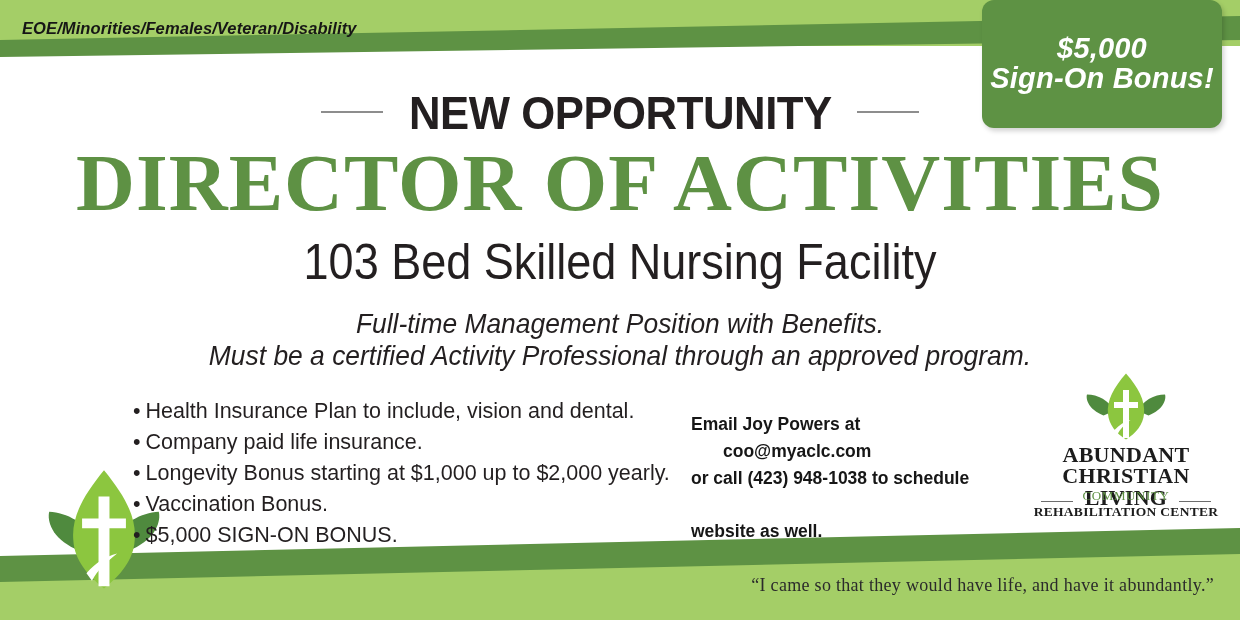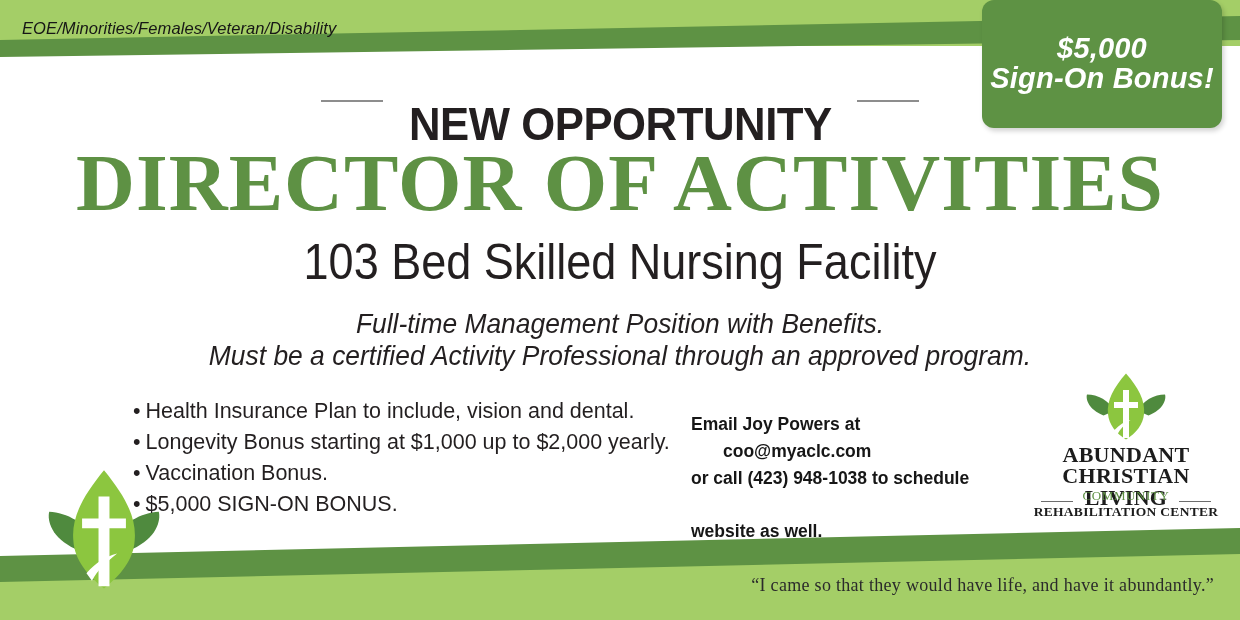--- a/index.html
+++ b/index.html
@@ -20,21 +20,21 @@
   .top-band{
     position:absolute;left:0;top:0;width:1240px;height:46px;
     background:#a4ce67;
   }
   .top-wave{
     position:absolute;left:0;top:0;width:1240px;height:70px;
     overflow:hidden;
   }
   .eoe{
     position:absolute;left:22px;top:19px;
-    font-size:16.5px;font-style:italic;font-weight:400;
+    font-size:16.5px;font-style:italic;font-weight:700;
     color:#161616;letter-spacing:.1px;
     white-space:nowrap;
   }
 
   
   .badge{
     position:absolute;left:982px;top:0px;width:240px;height:128px;
     background:#5e9244;
     box-shadow:2px 3px 5px rgba(0,0,0,.18);
     display:flex;flex-direction:column;
@@ -47,23 +47,22 @@
     line-height:1.06;letter-spacing:.2px;
   }
   .badge-l2{
     color:#ffffff;font-size:29px;font-weight:bold;font-style:italic;
     line-height:1.1;letter-spacing:.2px;white-space:nowrap;
   }
 
   
   .newopp-row{
     position:absolute;left:0;top:84px;width:1240px;height:56px;
-    display:flex;align-items:flex-start;justify-content:center;
+    display:flex;align-items:center;justify-content:center;
     z-index:4;
-    margin-top:16px;
   }
   .rule{
     width:62px;height:2px;background:#8d8d8d;flex:0 0 auto;
   }
   .newopp{
     font-size:47px;font-weight:bold;color:#231f20;
     letter-spacing:-0.5px;
     margin:0 10px;
     transform:scaleX(.93);
     white-space:nowrap;
@@ -206,20 +205,21 @@
 
   <div class="director">DIRECTOR OF ACTIVITIES</div>
 
   <div class="bedline">103 Bed Skilled Nursing Facility</div>
 
   <div class="sub sub1">Full-time Management Position with Benefits.</div>
   <div class="sub sub2">Must be a certified Activity Professional through an approved program.</div>
 
   <div class="bullets">
     <div class="bullet"><span class="dot">•</span><span>Health Insurance Plan to include, vision and dental.</span></div>
+    <div class="bullet"><span class="dot">•</span><span>Company paid life insurance.</span></div>
     <div class="bullet"><span class="dot">•</span><span>Longevity Bonus starting at $1,000 up to $2,000 yearly.</span></div>
     <div class="bullet"><span class="dot">•</span><span>Vaccination Bonus.</span></div>
     <div class="bullet"><span class="dot">•</span><span>$5,000 SIGN-ON BONUS.</span></div>
   </div>
 
   <div class="contact">
     <span>Email Joy Powers at </span><span class="em">coo@myaclc.com</span><br>
     <span>or call (423) 948-1038 to schedule</span><br>
     <br>
     <span>website as well.</span>

